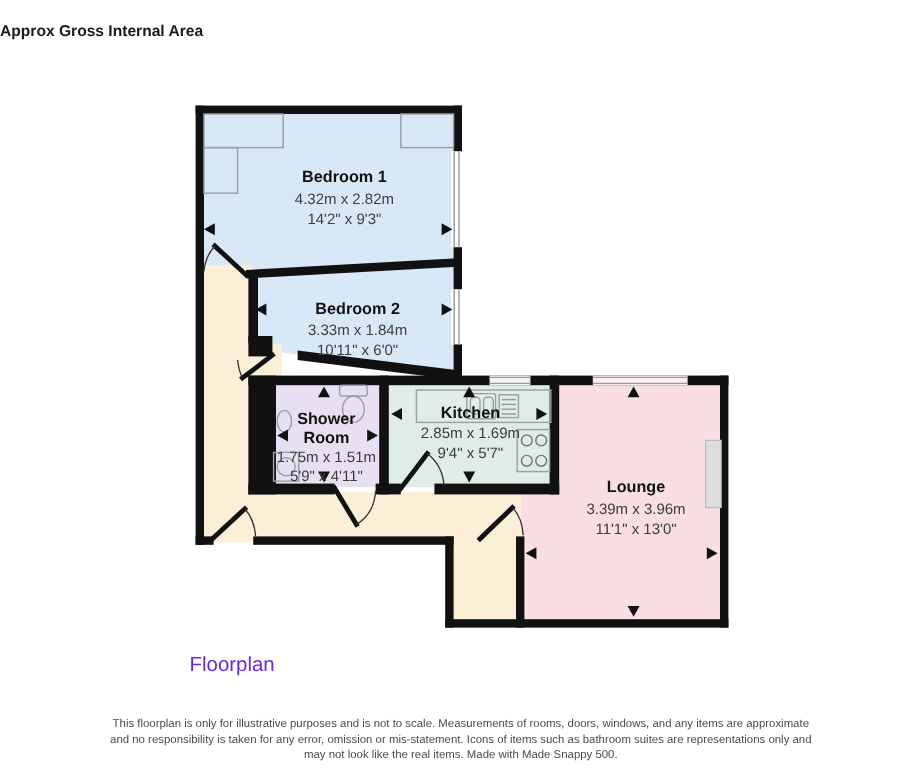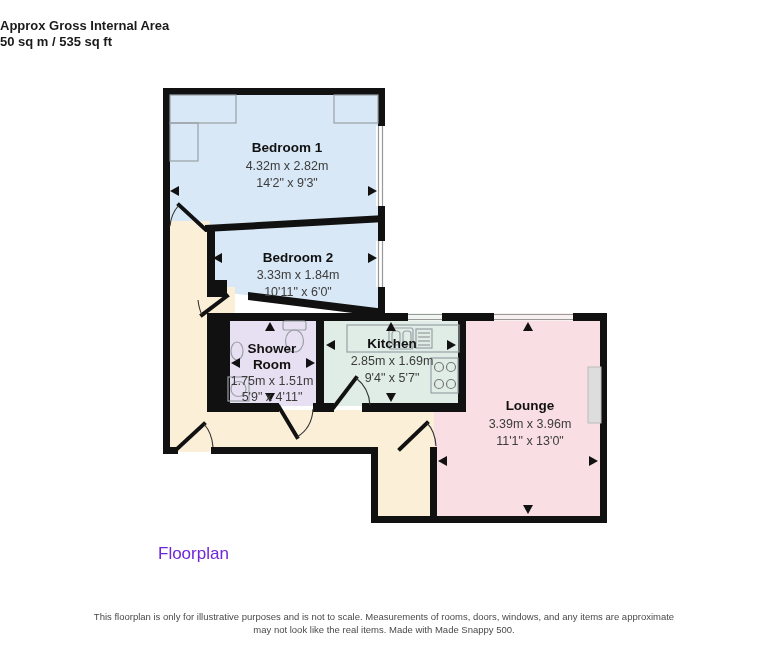--- a/index.html
+++ b/index.html
@@ -19,21 +19,20 @@
   .doorleaf{stroke:#111111;stroke-width:4;stroke-linecap:square;}
   .doorarc{fill:none;stroke:#333333;stroke-width:1.1;}
 </style>
 </head>
 <body>
 
 <div id="page">
 
   <div id="header">
     <div>Approx Gross Internal Area</div>
-    <div>50 sq m / 535 sq ft</div>
   </div>
 
   <svg id="plan-svg" width="768" height="648" viewBox="0 0 768 648">
 
     <polygon points="166,91 382,91 382,217 166,227" fill="#d9e8f6"></polygon>
     <polygon points="211,229 382,219 382,311 211,291" fill="#d9e8f6"></polygon>
     <g>
       <rect x="166" y="221" width="44" height="231" fill="#fbf0d7"></rect>
       <rect x="205" y="287" width="30" height="30" fill="#fbf0d7"></rect>
       <rect x="166" y="410" width="268" height="40" fill="#fbf0d7"></rect>
@@ -192,16 +191,17 @@
       <text x="530" y="410" class="room-name">Lounge</text>
       <text x="530" y="428" class="room-dim">3.39m x 3.96m</text>
       <text x="530" y="445" class="room-dim">11'1" x 13'0"</text>
     </g>
   </svg>
 
   <div id="caption">Floorplan</div>
 
   <div id="footer">
     <div>This floorplan is only for illustrative purposes and is not to scale. Measurements of rooms, doors, windows, and any items are approximate</div>
+    <div>and no responsibility is taken for any error, omission or mis-statement. Icons of items such as bathroom suites are representations only and</div>
     <div>may not look like the real items. Made with Made Snappy 500.</div>
   </div>
 
 </div>
 
 </body></html>

